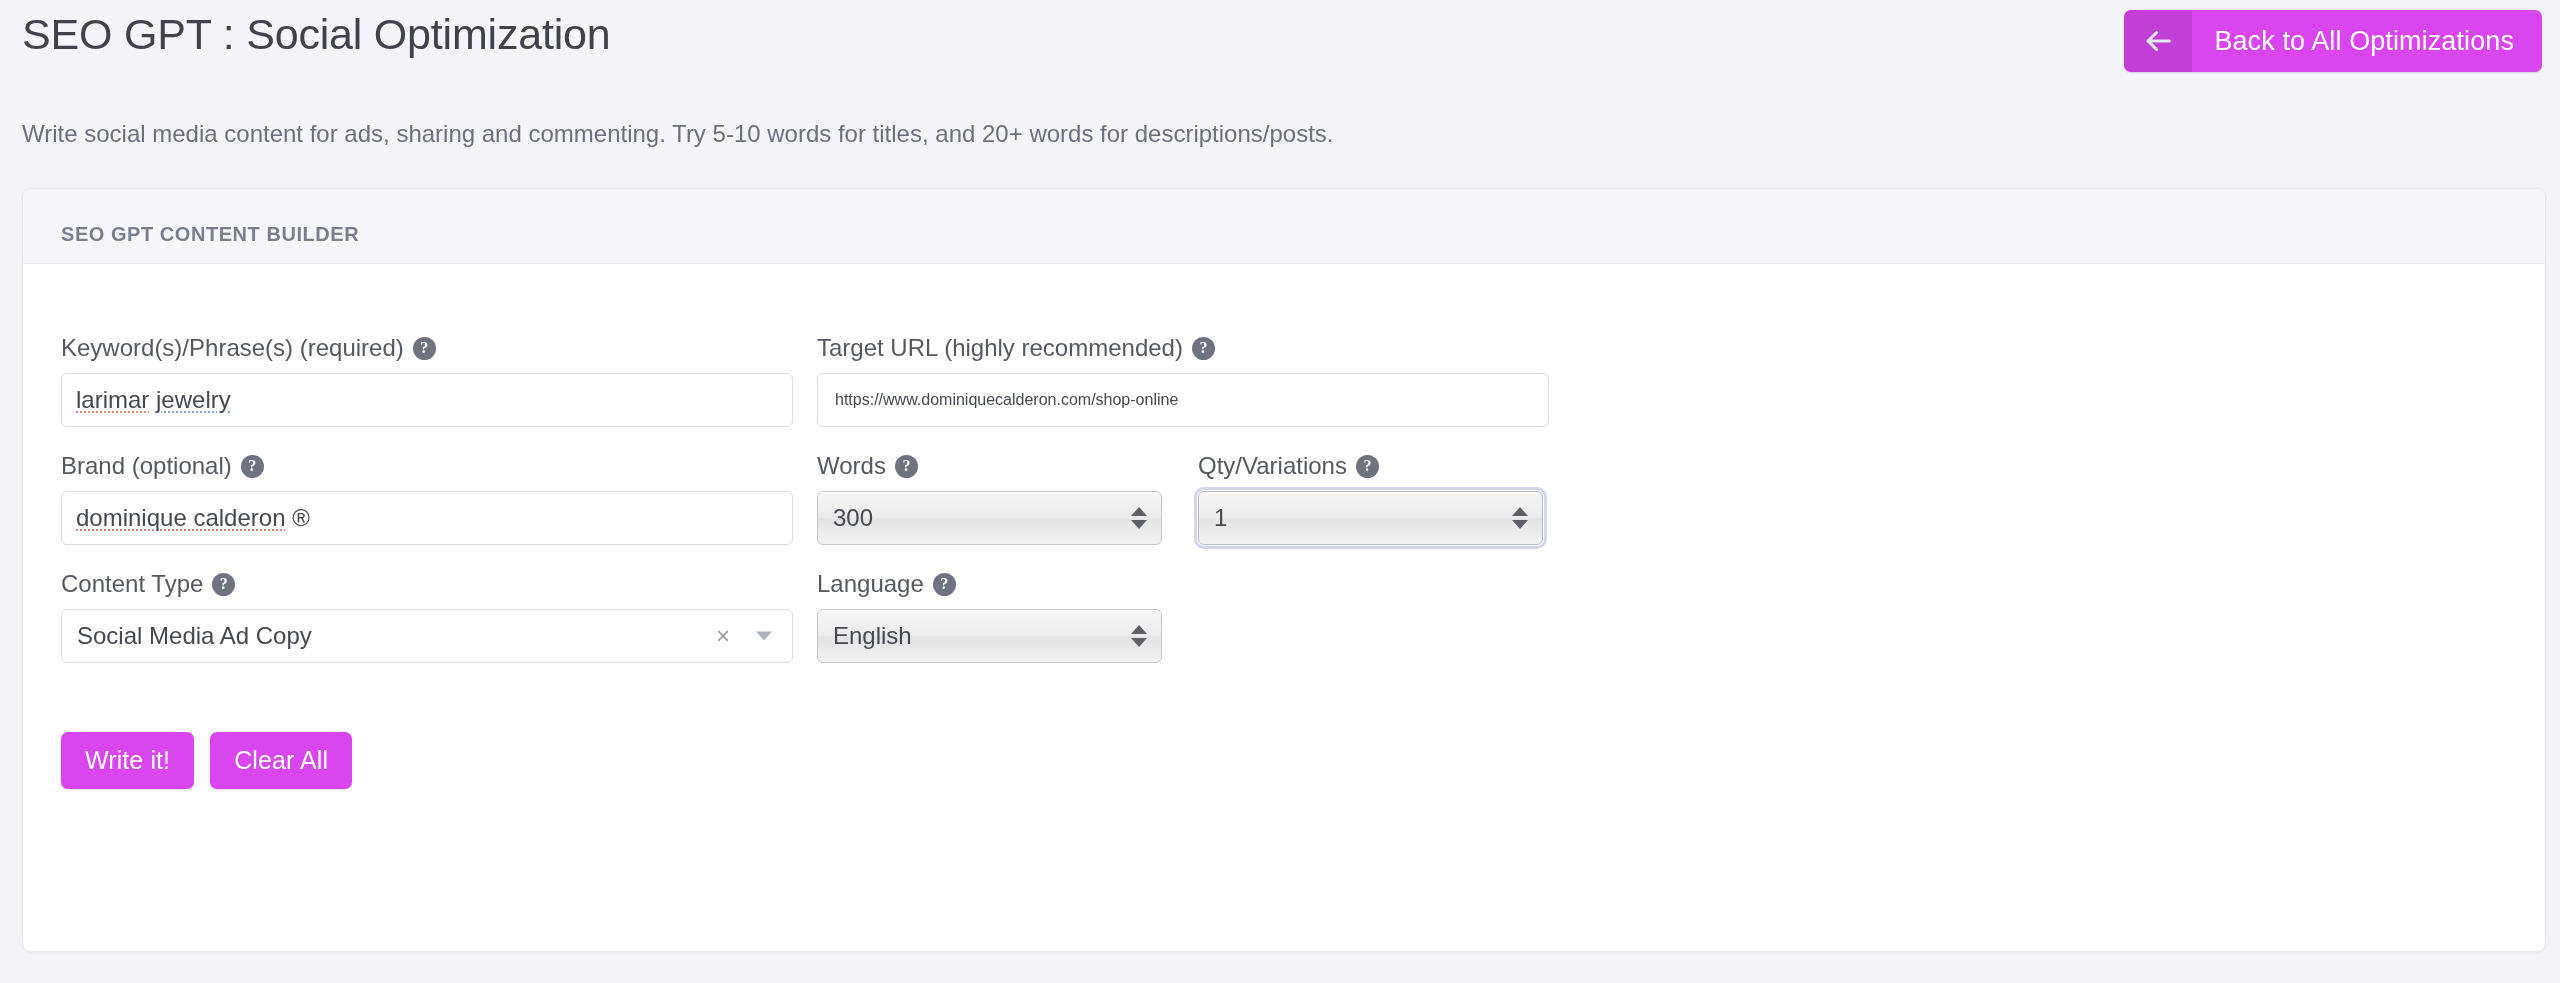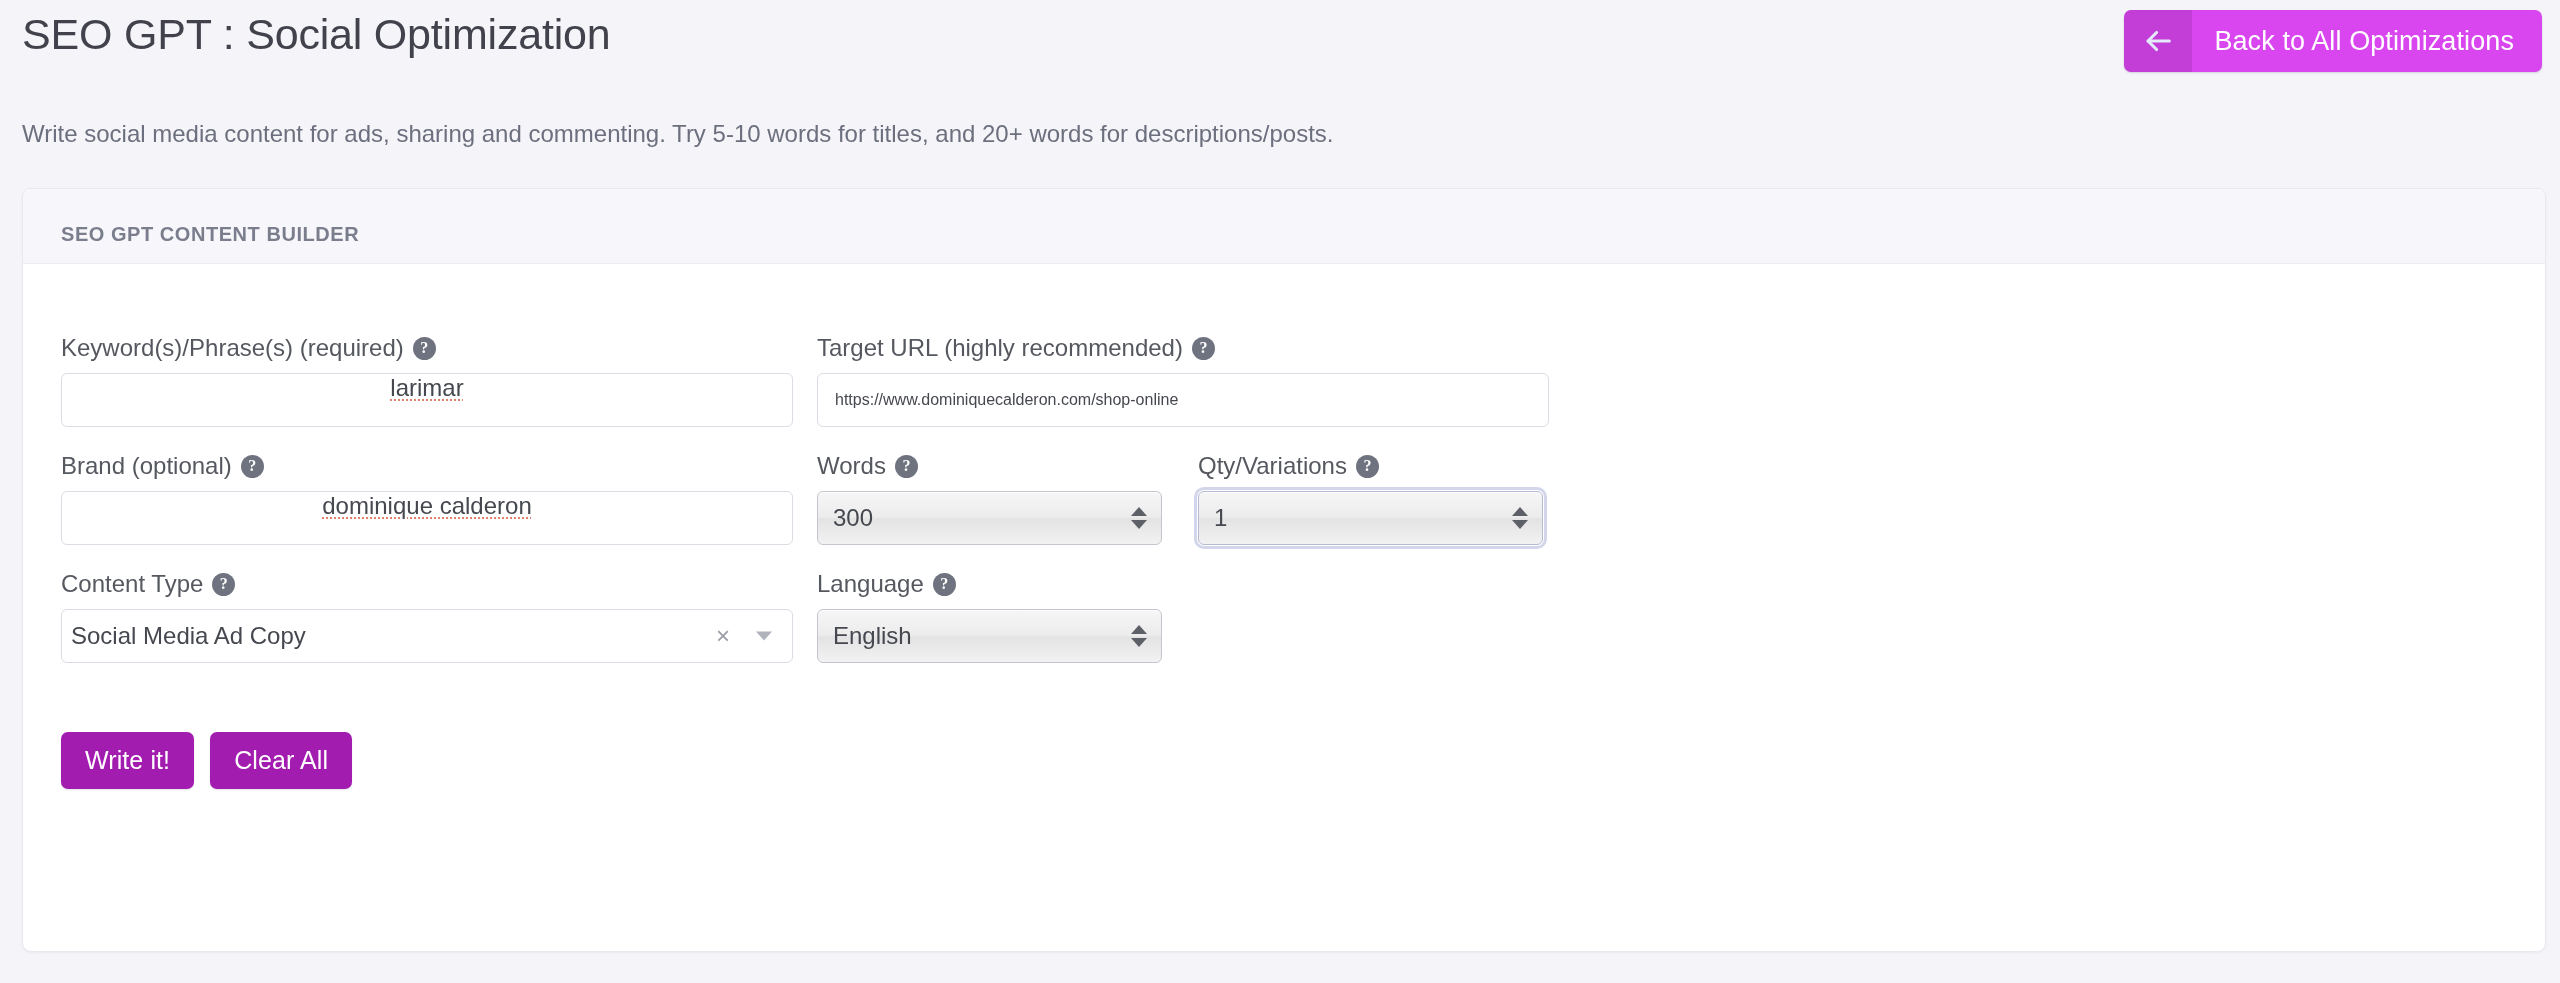--- a/index.html
+++ b/index.html
@@ -92,21 +92,21 @@
     padding: 0 17px; outline: none;
   }
   .text-input::placeholder { color: #a9acb6; }
 
   
   .spell-input {
     width: 100%; height: 54px;
     border: 1px solid #dcdce5; border-radius: 6px;
     background: #ffffff; display: flex; align-items: center;
     padding: 0 14px; font-size: 24px; color: #45484f; cursor: text;
-    overflow: hidden; white-space: nowrap; flex-direction: column;
+    overflow: hidden; white-space: nowrap;
   }
   .sp-red {
     text-decoration: underline;
     text-decoration-style: dotted;
     text-decoration-color: #e2826d;
     text-decoration-thickness: 2px;
     text-underline-offset: 3px;
   }
   .sp-blue {
     text-decoration: underline;
@@ -142,38 +142,38 @@
   .tri-down {
     width: 0; height: 0;
     border-left: 8px solid transparent; border-right: 8px solid transparent;
     border-top: 9px solid #5e6068;
   }
 
   
   .s2 {
     position: relative; width: 100%; height: 54px;
     border: 1px solid #dcdce5; border-radius: 6px; background: #ffffff;
-    display: flex; align-items: center; padding: 0 9px;
+    display: flex; align-items: center; padding: 0 15px;
     font-size: 24px; color: #45484f; cursor: pointer;
   }
   .s2-clear {
     position: absolute; right: 62px; top: 50%; transform: translateY(-50%);
     color: #9a9da6; font-size: 24px; line-height: 1; cursor: pointer;
   }
   .s2-caret {
     position: absolute; right: 20px; top: 50%; transform: translateY(-50%);
     width: 0; height: 0;
     border-left: 8px solid transparent; border-right: 8px solid transparent;
     border-top: 9px solid #b0b3bc; cursor: pointer;
   }
 
   
   .actions { position: absolute; left: 38px; top: 468px; display: flex; gap: 16px; }
   .btn-primary {
-    background: #a21caf; color: #ffffff; border: none; border-radius: 7px;
+    background: #d946ef; color: #ffffff; border: none; border-radius: 7px;
     height: 57px; padding: 0 24px;
     font-size: 25px; font-family: "Liberation Sans", sans-serif;
     cursor: pointer; letter-spacing: 0.1px;
     box-shadow: 0 1px 2px rgba(40,50,90,0.13);
   }
 </style>
 </head>
 <body>
 
 <div class="page">

